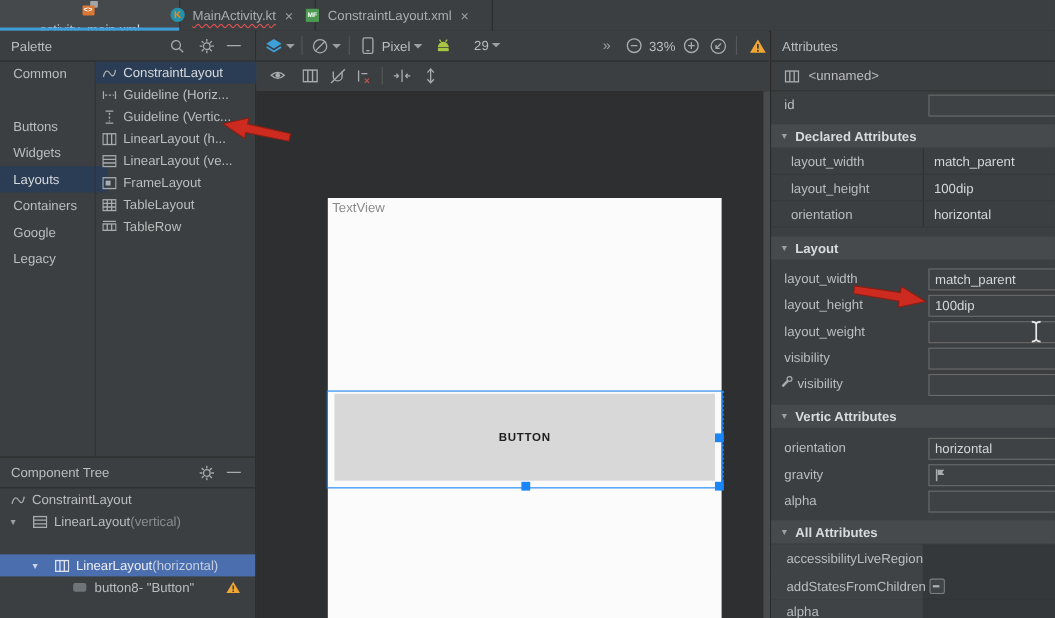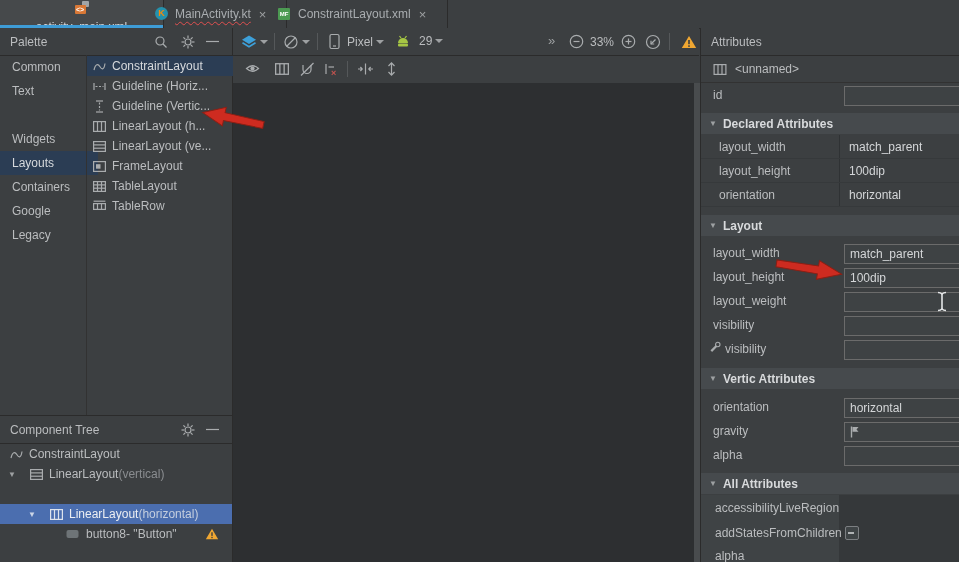--- a/index.html
+++ b/index.html
@@ -147,21 +147,21 @@
     </span>
     <span class="hdr-ic" style="left:206px;top:12px;">
       <svg width="13" height="3" viewBox="0 0 13 3">
           <line class="ico" x1="0" y1="1.5" x2="13" y2="1.5" stroke-width="1.6"></line>
         </svg>
     </span>
   </div>
 
   <div id="pal-cats">
     <div class="pal-cat" style="top:0;"><span>Common</span></div>
-    <div class="pal-cat" style="top:24px;"><span>Text</span></div>
+    <div class="pal-cat" style="top:48px;"><span>Buttons</span></div>
     <div class="pal-cat" style="top:72px;"><span>Widgets</span></div>
     <div class="pal-cat sel" style="top:96px;"><span>Layouts</span></div>
     <div class="pal-cat" style="top:120px;"><span>Containers</span></div>
     <div class="pal-cat" style="top:144px;"><span>Google</span></div>
     <div class="pal-cat" style="top:168px;"><span>Legacy</span></div>
   </div>
 
   <div id="pal-items">
     <div class="pal-item sel" style="top:1px;">
       <svg width="13" height="13" viewBox="0 0 13 13">
@@ -339,21 +339,21 @@
       <span style="margin-left:4px;">Pixel</span>
       <span class="dd-arrow"></span>
     </span>
     <span class="tb-el" style="left:162px;top:6px;">
       <svg width="16" height="12" viewBox="0 0 16 12">
           <path d="M3,8 a5,5 0 0 1 10,0 z" fill="#A6C644"></path>
           <line x1="4.5" y1="1" x2="6" y2="3" stroke="#A6C644" stroke-width="1.2"></line>
           <line x1="11.5" y1="1" x2="10" y2="3" stroke="#A6C644" stroke-width="1.2"></line>
           <rect x="3" y="8.6" width="10" height="3" rx="1" fill="#A6C644"></rect>
         </svg>
-      <span style="margin-left:5px;">29</span>
+      <span style="margin-left:17px;">29</span>
       <span class="dd-arrow"></span>
     </span>
     <span class="tb-el" style="left:315px;top:5px;color:#9DA0A2;font-size:13px;">»</span>
     <span class="tb-el" style="left:336px;top:6px;">
       <svg width="15" height="15" viewBox="0 0 15 15">
           <circle class="ico" cx="7.5" cy="7.5" r="6.2" stroke-width="1.3"></circle>
           <line class="ico" x1="4.5" y1="7.5" x2="10.5" y2="7.5" stroke-width="1.3"></line>
         </svg>
     </span>
     <span class="tb-el" style="left:357px;top:7px;color:#BBBDBF;">33%</span>
@@ -419,20 +419,31 @@
     <span class="tb-el" style="left:152px;top:6px;">
       <svg width="13" height="16" viewBox="0 0 13 16">
           <line class="ico" x1="6.5" y1="2" x2="6.5" y2="14" stroke-width="1.5"></line>
           <path class="ico" d="M3.5,5 6.5,1.8 9.5,5" stroke-width="1.4"></path>
           <path class="ico" d="M3.5,11 6.5,14.2 9.5,11" stroke-width="1.4"></path>
         </svg>
     </span>
   </div>
 
   <div id="surface">
+    <div id="canvas">
+      <span id="tv-label">TextView</span>
+      <div id="canvas-button">
+        <span class="lbl">BUTTON</span>
+      </div>
+      <div id="sel-rect"></div>
+      <div id="dash-line"></div>
+      <div class="handle" style="left:176px;top:258px;"></div>
+      <div class="handle" style="left:352px;top:214px;"></div>
+      <div class="handle" style="left:352px;top:258px;"></div>
+    </div>
     <div id="surf-scroll"></div>
   </div>
 </div>
 
 <div id="right-panel" class="abs">
   <div class="panel-hdr">
     <span class="panel-title">Attributes</span>
   </div>
 
   <div class="r-row" style="top:28px;height:26px;border-bottom:1px solid #323232;">

